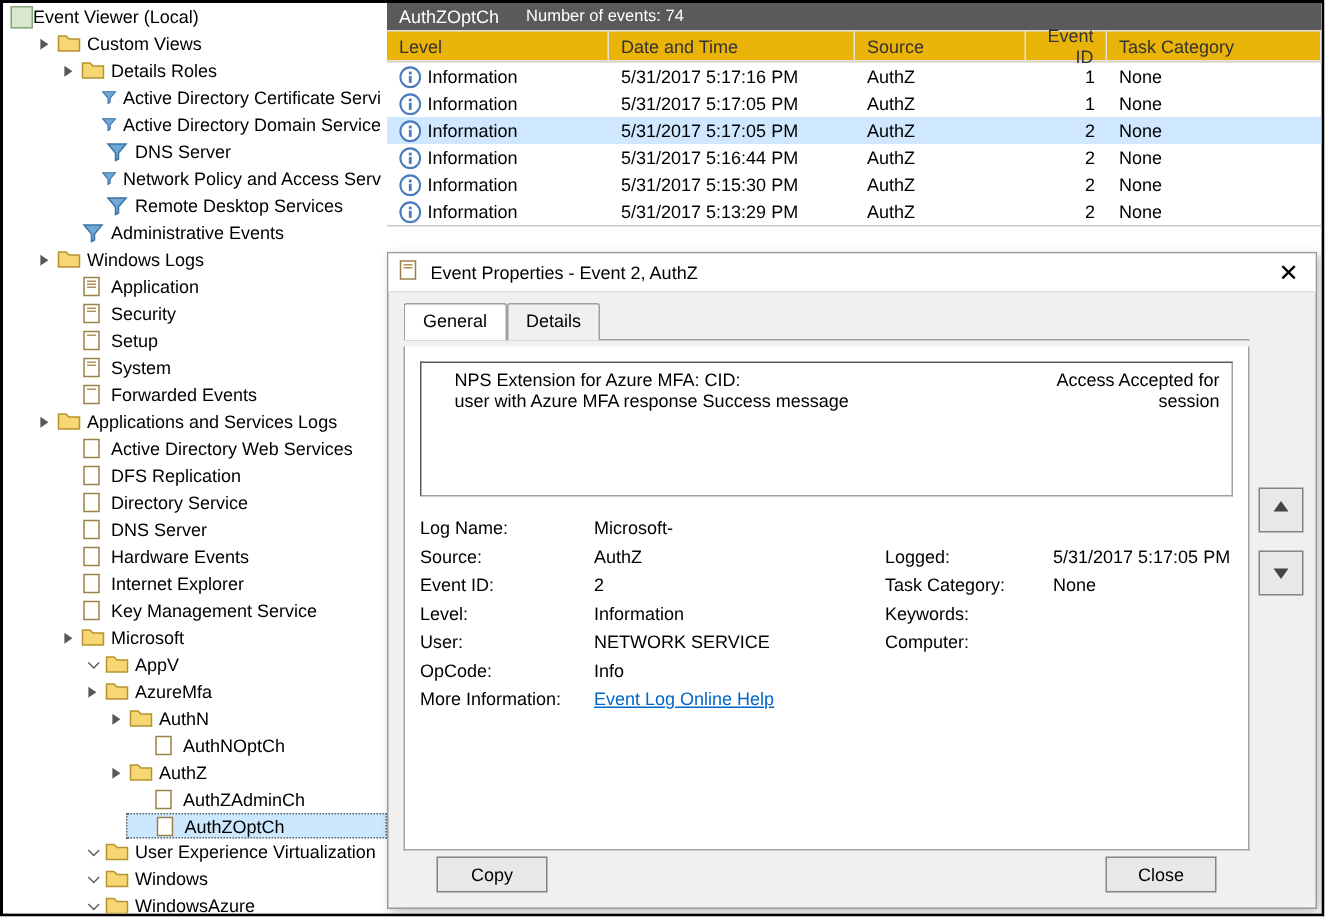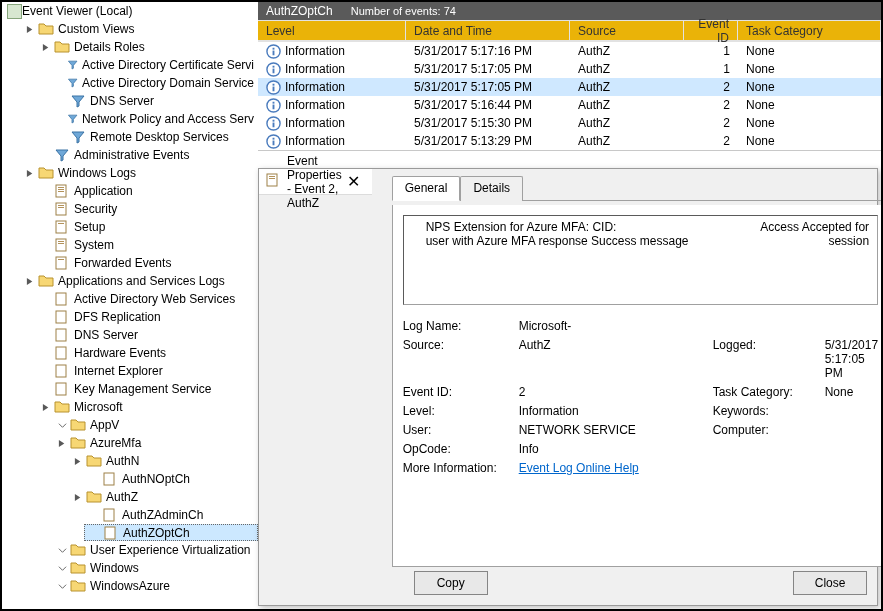--- a/index.html
+++ b/index.html
@@ -27,21 +27,21 @@
   .col-header .col { padding: 0 8px; border: 1px solid #e2e2e2; border-left: none; height: 100%; display: flex; align-items: center; color: #333; }
   .rows .erow { display: flex; height: 18px; align-items: center; }
   .rows .erow.sel { background: #cfe8ff; }
   .rows .erow .col { padding: 0 8px; }
   .col.level { width: 148px; display: flex; align-items: center; gap: 4px; }
   .col.date  { width: 164px; }
   .col.src   { width: 114px; }
   .col.eid   { width: 54px; text-align: right; justify-content: flex-end; display:flex; }
   .col.task  { flex: 1; }
   .info-icon { width: 15px; height: 15px; display: inline-flex; align-items:center; justify-content:center; }
-  .props-dialog { position: absolute; left: 256px; right: 3px; bottom: 3px; top: 166px; background: #f0f0f0; border: 1px solid #9a9a9a; box-shadow: 2px 2px 6px rgba(0,0,0,0.25); display: flex; flex-direction: row; gap: 10px; }
+  .props-dialog { position: absolute; left: 256px; right: 3px; bottom: 3px; top: 166px; background: #f0f0f0; border: 1px solid #9a9a9a; box-shadow: 2px 2px 6px rgba(0,0,0,0.25); display: flex; flex-direction: column; }
   .props-title { height: 26px; display: flex; align-items: center; padding: 0 6px; background: #fff; border-bottom: 1px solid #dcdcdc; }
   .props-title .ticon { margin-right: 6px; }
   .props-title .ttext { flex: 1; }
   .props-title .close { width: 24px; text-align: center; font-size: 16px; cursor: pointer; }
   .props-body { flex: 1; display: flex; padding: 6px 6px 6px 10px; gap: 6px; }
   .props-main { flex: 1; display: flex; flex-direction: column; }
   .tabs { display: flex; border-bottom: 1px solid #a0a0a0; margin-bottom: 4px; }
   .tab { padding: 4px 12px 5px; border: 1px solid #a0a0a0; border-bottom: none; background: #f0f0f0; position: relative; top: 1px; border-radius: 2px 2px 0 0; }
   .tab.active { background: #fff; border-bottom: 1px solid #fff; }
   .general-pane { background: #fff; border: 1px solid #a0a0a0; border-top: none; padding: 10px 10px 6px 10px; flex: 1; }
@@ -252,20 +252,29 @@
                 <span class="row-label">Active Directory Web Services</span>
               </div>
             <div class="row">
                 <span class="toggle blank"></span>
                 <span class="icon">
                   <svg viewBox="0 0 16 16">
                     <rect x="2" y="2" width="10" height="12" fill="#fff" stroke="#9d8047"></rect>
                   </svg>
                 </span>
                 <span class="row-label">DFS Replication</span>
+              </div>
+            <div class="row">
+                <span class="toggle blank"></span>
+                <span class="icon">
+                  <svg viewBox="0 0 16 16">
+                    <rect x="2" y="2" width="10" height="12" fill="#fff" stroke="#9d8047"></rect>
+                  </svg>
+                </span>
+                <span class="row-label">Directory Service</span>
               </div>
             <div class="row">
                 <span class="toggle blank"></span>
                 <span class="icon">
                   <svg viewBox="0 0 16 16">
                     <rect x="2" y="2" width="10" height="12" fill="#fff" stroke="#9d8047"></rect>
                   </svg>
                 </span>
                 <span class="row-label">DNS Server</span>
               </div>

